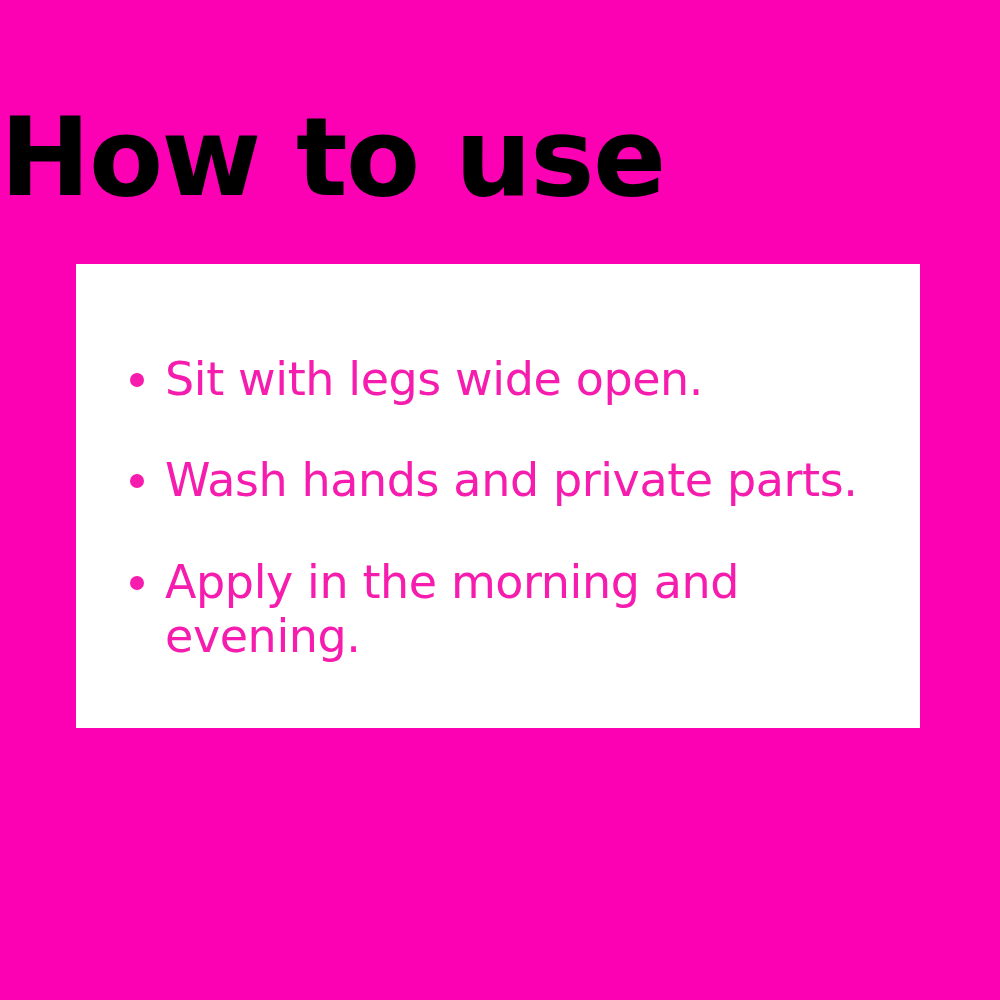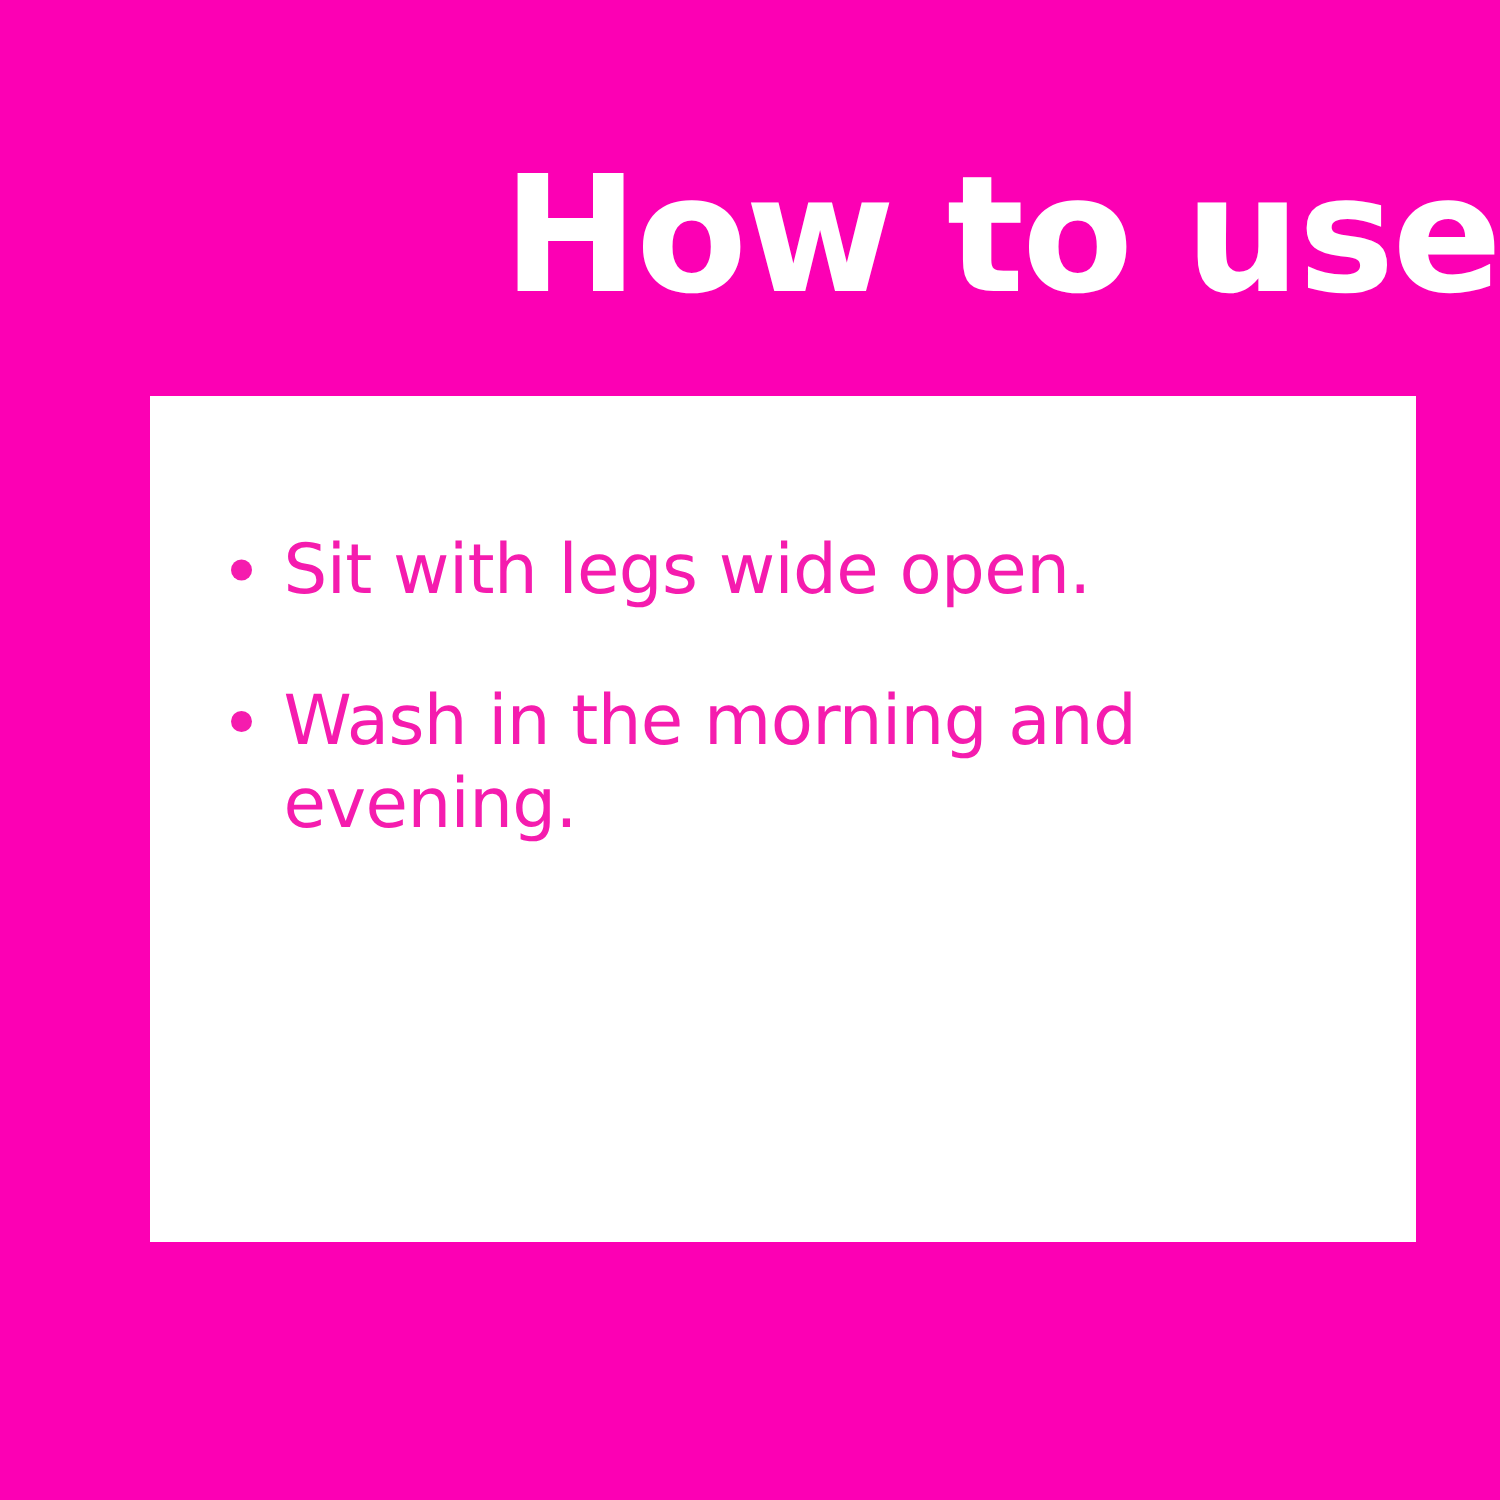--- a/index.html
+++ b/index.html
@@ -20,40 +20,39 @@
     inset: 0;
     background: #fc00b4;
   }
 
   
   #title {
     position: absolute;
     left: 0;
     top: 104px;
     width: 1000px;
-    text-align: right;
-    color: #ffffff;
+    text-align: left;
+    color: #000000;
     font-family: "DejaVu Sans", sans-serif;
     font-size: 108px;
     font-weight: 900;
     line-height: 1.0;
     letter-spacing: -1.5px;
     white-space: nowrap;
   }
 
   
   #card {
     position: absolute;
     left: 76px;
     top: 264px;
     width: 844px;
-    height: 564px;
+    height: 464px;
     background: #ffffff;
     border-radius: 0;
-    margin-left: 24px;
   }
 
   
   #steps {
     position: absolute;
     left: 50px;
     top: 88px;
     width: 800px;
     margin: 0;
     padding: 0;
@@ -99,24 +98,28 @@
 
   <div id="card">
 
     <ul id="steps">
 
       <li class="step">
         <span class="dot"></span>
         <span class="txt">Sit with legs wide open.</span>
       </li>
 
+      <li class="step">
+        <span class="dot"></span>
+        <span class="txt">Wash hands and private parts.</span>
+      </li>
 
 
       <li class="step">
         <span class="dot"></span>
-        <span class="txt">Wash in the morning and evening.</span>
+        <span class="txt">Apply in the morning and evening.</span>
       </li>
 
     </ul>
 
   </div>
 
 </div>
 
 </body></html>

